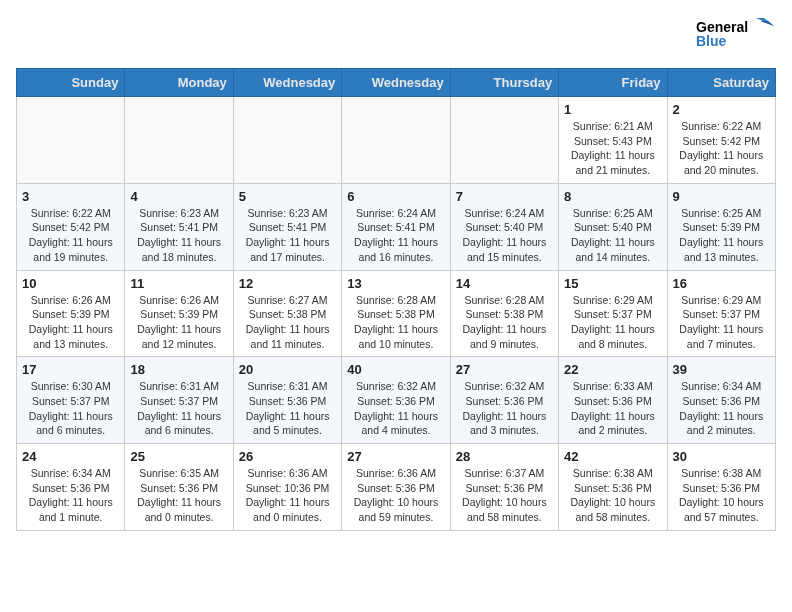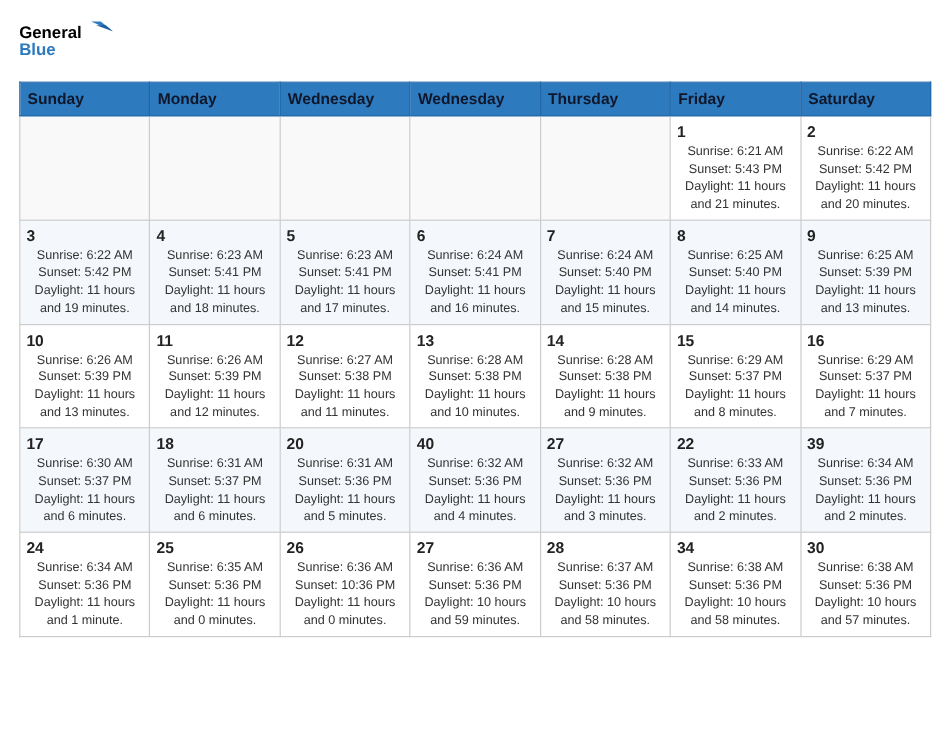--- a/index.html
+++ b/index.html
@@ -6,21 +6,21 @@
     body {
       font-family: Arial, sans-serif;
       background: #fff;
       width: 792px;
       min-height: 612px;
       padding: 16px;
     }
     .header-area {
       display: flex;
       align-items: flex-start;
-      justify-content: flex-start;
+      justify-content: flex-end;
       margin-bottom: 10px;
     }
     .logo {
       display: flex;
       align-items: center;
       gap: 4px;
     }
     .title-area {
       text-align: right;
     }
@@ -33,25 +33,25 @@
       font-size: 16px;
       color: #444;
     }
     .calendar-table {
       width: 100%;
       border-collapse: collapse;
       table-layout: fixed;
     }
     .calendar-table th {
       background: #2e7abf;
-      color: #0f172a;
+      color: #e5e5e5;
       font-size: 13px;
       font-weight: bold;
       padding: 6px 6px;
-      text-align: left;
+      text-align: right;
       border: 1px solid #2268a8;
     }
     .calendar-table td {
       border: 1px solid #ccc;
       vertical-align: top;
       padding: 5px 5px;
       font-size: 11px;
       color: #222;
       height: 80px;
       background: #fff;
@@ -281,21 +281,21 @@
 Sunset: 5:36 PM
 Daylight: 10 hours and 59 minutes.</div>
         </td>
         <td>
           <div class="day-num">28</div>
           <div class="cell-info">Sunrise: 6:37 AM
 Sunset: 5:36 PM
 Daylight: 10 hours and 58 minutes.</div>
         </td>
         <td>
-          <div class="day-num">34</div>
+          <div class="day-num">42</div>
           <div class="cell-info">Sunrise: 6:38 AM
 Sunset: 5:36 PM
 Daylight: 10 hours and 58 minutes.</div>
         </td>
         <td>
           <div class="day-num">30</div>
           <div class="cell-info">Sunrise: 6:38 AM
 Sunset: 5:36 PM
 Daylight: 10 hours and 57 minutes.</div>
         </td>

